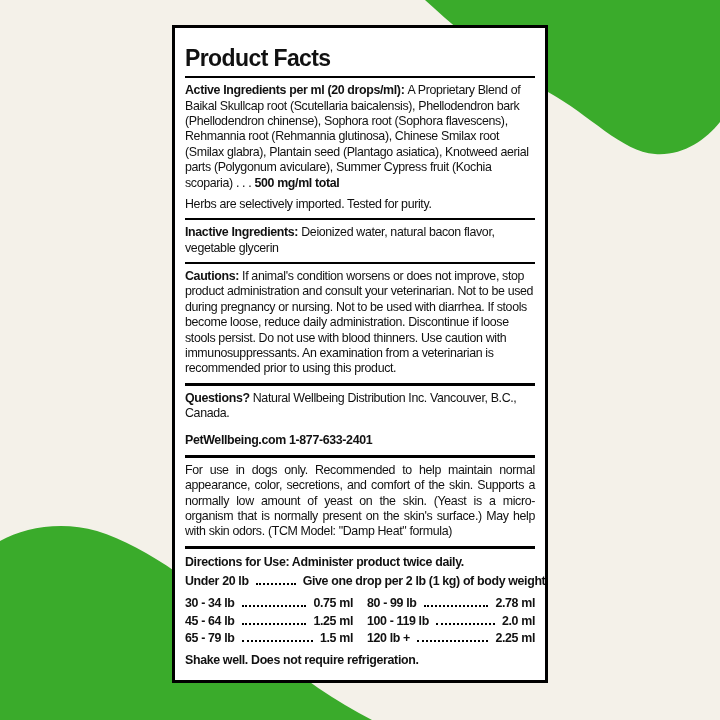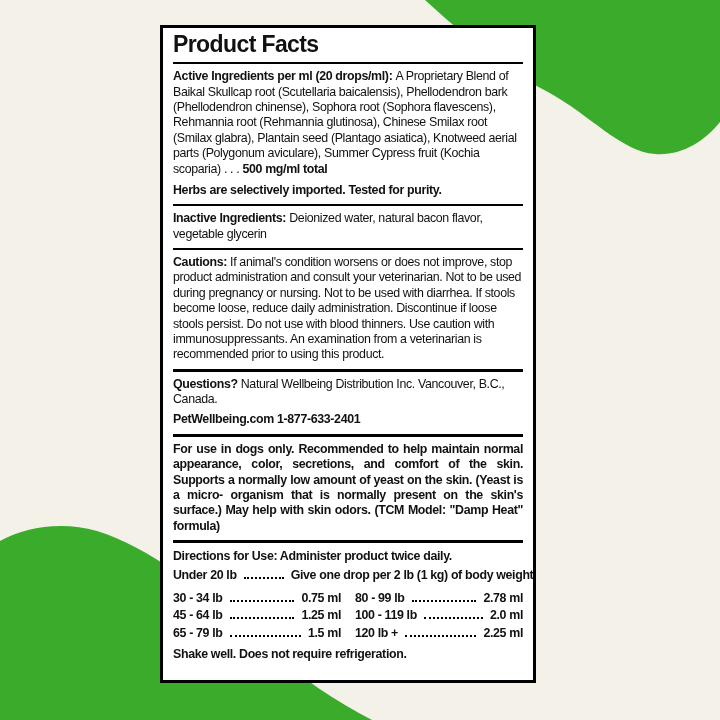--- a/index.html
+++ b/index.html
@@ -3,33 +3,33 @@
 <meta charset="utf-8">
 <style>
   html,body{margin:0;padding:0;}
   .page{
     position:relative;width:720px;height:720px;overflow:hidden;
     background:var(--page-bg,#f4f1e9);
     font-family:"Liberation Sans",sans-serif;color:var(--text,#111);
   }
   .blobs{position:absolute;inset:0;z-index:0;}
   .label-box{
-    position:absolute;left:160px;top:25px;width:376px;height:658px;
+    position:absolute;left:172px;top:25px;width:376px;height:658px;
     background:var(--label-bg,#fff);border:3px solid var(--border,#000);
-    box-sizing:border-box;padding:4px 10px 6px;z-index:1;overflow:hidden;
+    box-sizing:border-box;padding:18px 10px 6px;z-index:1;overflow:hidden;
     font-size:12.4px;line-height:1.24;letter-spacing:-0.35px;
   }
   .title{font-size:23px;font-weight:bold;letter-spacing:-0.6px;margin:0 0 5px;line-height:1.1;}
   .rule{height:2px;background:var(--border,#000);margin:0;}
   .rule.thick{height:3px;}
   p{margin:5px 0 6px;}
   .b{font-weight:bold;}
   .i{}
-  .herbs{font-weight:bold;margin:2px 0 6px;}
-  .justify{text-align:justify;font-weight:bold;}
+  .herbs{font-weight:normal;margin:2px 0 6px;}
+  .justify{text-align:justify;font-weight:normal;}
   .dir-title{font-weight:bold;margin:6px 0 4px;}
   .row{display:flex;align-items:baseline;font-weight:bold;white-space:nowrap;}
   .under-row{margin:0 0 7px;}
   .leader{flex:0 0 40px;border-bottom:2px dotted #000;margin:0 7px 3px;}
   .dots{flex:1;border-bottom:2px dotted #000;margin:0 7px 3px;}
   .dose-cols{display:flex;gap:14px;margin:0 0 4px;}
   .dose-col{flex:1;min-width:0;}
   .dose-col .row{margin-bottom:2px;}
   .shake{font-weight:bold;margin:3px 0 7px;}
 </style>
@@ -52,21 +52,21 @@
 
     <div class="herbs">Herbs are selectively imported. Tested for purity.</div>
     <div class="rule"></div>
 
     <p><span class="b">Inactive Ingredients: </span><span>Deionized water, natural bacon flavor, vegetable glycerin</span></p>
     <div class="rule"></div>
 
     <p><span class="b">Cautions: </span><span>If animal's condition worsens or does not improve, stop product administration and consult your veterinarian. Not to be used during pregnancy or nursing. Not to be used with diarrhea. If stools become loose, reduce daily administration. Discontinue if loose stools persist. Do not use with blood thinners. Use caution with immunosuppressants. An examination from a veterinarian is recommended prior to using this product.</span></p>
     <div class="rule thick"></div>
 
-    <p style="margin-bottom:5px;"><span class="b">Questions? </span><span>Natural Wellbeing Distribution Inc. Vancouver, B.C., Canada.</span></p>
+    <p style="margin-bottom:12px;"><span class="b">Questions? </span><span>Natural Wellbeing Distribution Inc. Vancouver, B.C., Canada.</span></p>
     <p class="b" style="margin-top:0;">PetWellbeing.com  1-877-633-2401</p>
     <div class="rule thick"></div>
 
     <p class="justify">For use in dogs only. Recommended to help maintain normal appearance, color, secretions, and comfort of the skin. Supports a normally low amount of yeast on the skin. (Yeast is a micro- organism that is normally present on the skin's surface.) May help with skin odors. (TCM Model: "Damp Heat" formula)</p>
     <div class="rule thick"></div>
 
     <div class="dir-title">Directions for Use: Administer product twice daily.</div>
 
     <div class="row under-row">
       <span>Under 20 lb</span>

